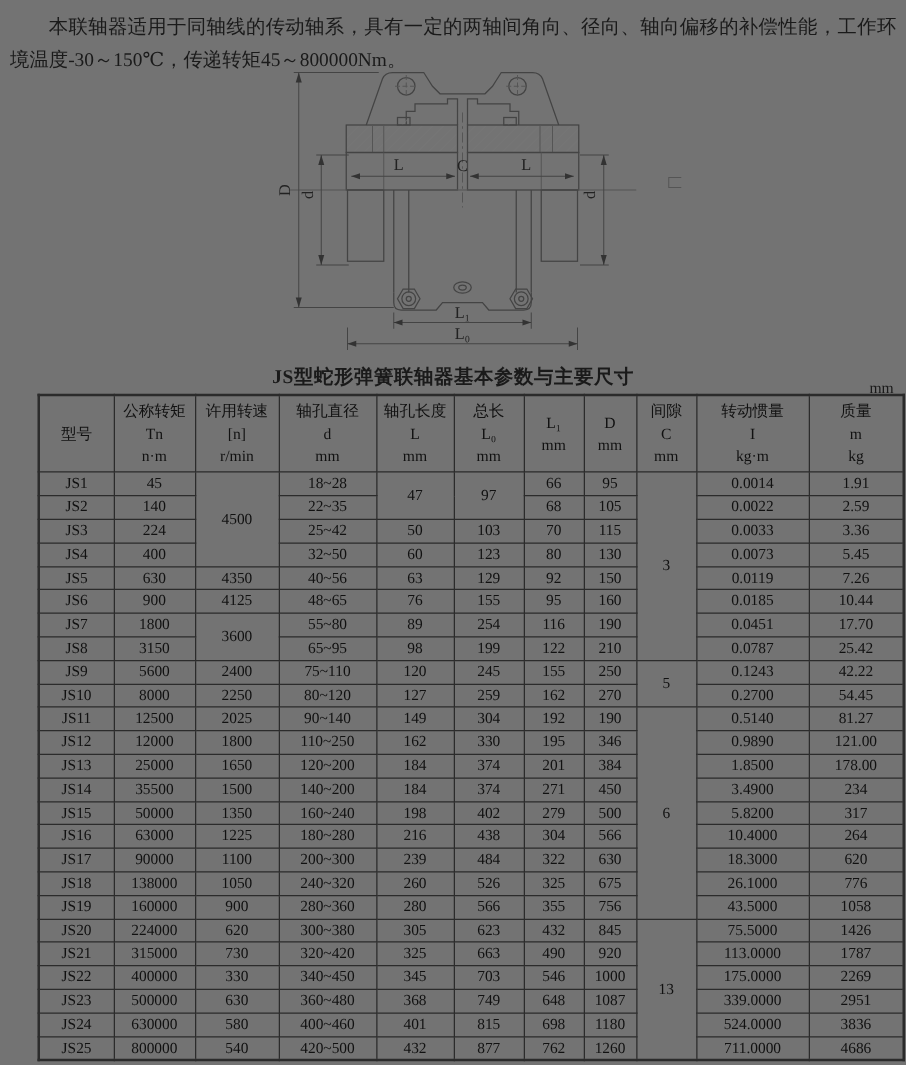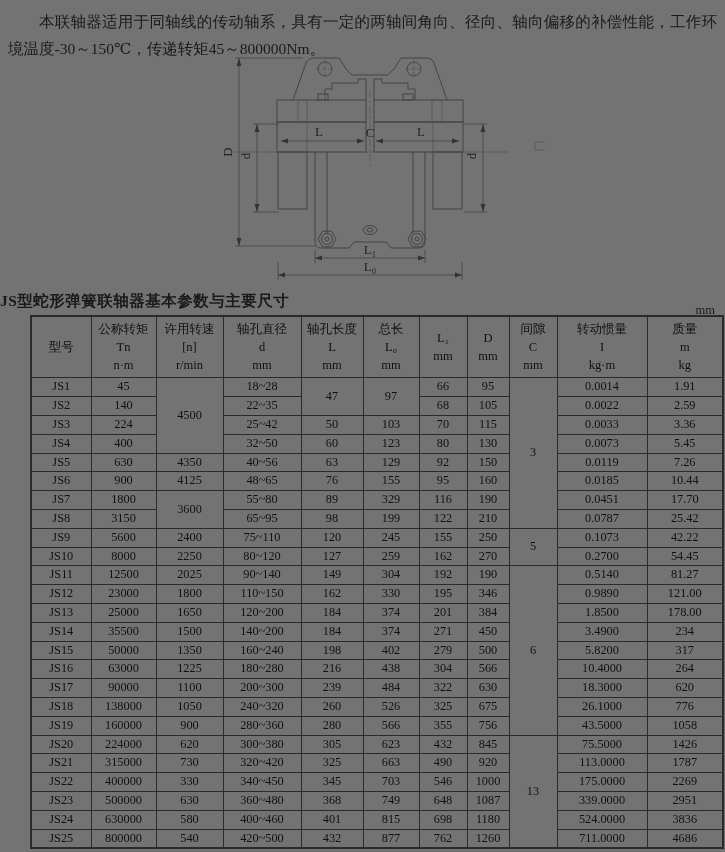--- a/index.html
+++ b/index.html
@@ -8,21 +8,21 @@
   .intro{position:absolute;top:8px;left:8px;width:709px;margin:0;
          font-size:15.5px;line-height:27px;text-indent:2em;text-align:justify;
          font-family:"Liberation Serif","DejaVu Serif",serif;}
   .figure{position:absolute;left:155px;top:54px;width:390px;height:238px;}
   .figure svg{display:block;}
   .fig-line{stroke:#444;stroke-width:1;fill:none;}
   .fig-thin{stroke:#555;stroke-width:0.8;fill:none;}
   .fig-dim{stroke:#444;stroke-width:0.8;fill:none;}
   .fig-arrow{fill:#333;stroke:none;}
   .fig-text{font-family:"Liberation Serif","DejaVu Serif","DejaVu Sans",serif;font-size:13px;fill:#222;}
-  .tbl-title{position:absolute;top:291px;left:0;width:100%;
+  .tbl-title{position:absolute;top:291px;left:0;width:100%;text-align:center;
              font-size:15.5px;font-weight:bold;letter-spacing:0.5px;}
   .unit-label{position:absolute;top:303px;right:10px;font-size:12.5px;}
   table.params{position:absolute;top:315px;left:30px;width:692px;
                border-collapse:collapse;table-layout:fixed;
                border:2px solid #2b2b2b;font-family:"Liberation Serif","DejaVu Serif",serif;}
   table.params th,table.params td{border:1px solid #2b2b2b;text-align:center;
                vertical-align:middle;padding:0;color:#111;overflow:hidden;}
   table.params thead th{font-weight:normal;font-size:12.5px;line-height:1.45;padding:3px 0;}
   table.params thead th div{white-space:nowrap;}
   table.params tbody td{height:17.8px;line-height:17.8px;font-size:12.3px;white-space:nowrap;}
@@ -275,21 +275,21 @@
           <td>160</td>
           <td>0.0185</td>
           <td>10.44</td>
         </tr>
         <tr>
           <td>JS7</td>
           <td>1800</td>
           <td rowspan="2">3600</td>
           <td>55~80</td>
           <td>89</td>
-          <td>329</td>
+          <td>254</td>
           <td>116</td>
           <td>190</td>
           <td>0.0451</td>
           <td>17.70</td>
         </tr>
         <tr>
           <td>JS8</td>
           <td>3150</td>
           <td>65~95</td>
           <td>98</td>
@@ -302,21 +302,21 @@
         <tr>
           <td>JS9</td>
           <td>5600</td>
           <td>2400</td>
           <td>75~110</td>
           <td>120</td>
           <td>245</td>
           <td>155</td>
           <td>250</td>
           <td rowspan="2">5</td>
-          <td>0.1073</td>
+          <td>0.1243</td>
           <td>42.22</td>
         </tr>
         <tr>
           <td>JS10</td>
           <td>8000</td>
           <td>2250</td>
           <td>80~120</td>
           <td>127</td>
           <td>259</td>
           <td>162</td>
@@ -332,23 +332,23 @@
           <td>149</td>
           <td>304</td>
           <td>192</td>
           <td>190</td>
           <td rowspan="9">6</td>
           <td>0.5140</td>
           <td>81.27</td>
         </tr>
         <tr>
           <td>JS12</td>
-          <td>23000</td>
+          <td>12000</td>
           <td>1800</td>
-          <td>110~150</td>
+          <td>110~250</td>
           <td>162</td>
           <td>330</td>
           <td>195</td>
           <td>346</td>
           <td>0.9890</td>
           <td>121.00</td>
         </tr>
         <tr>
           <td>JS13</td>
           <td>25000</td>

